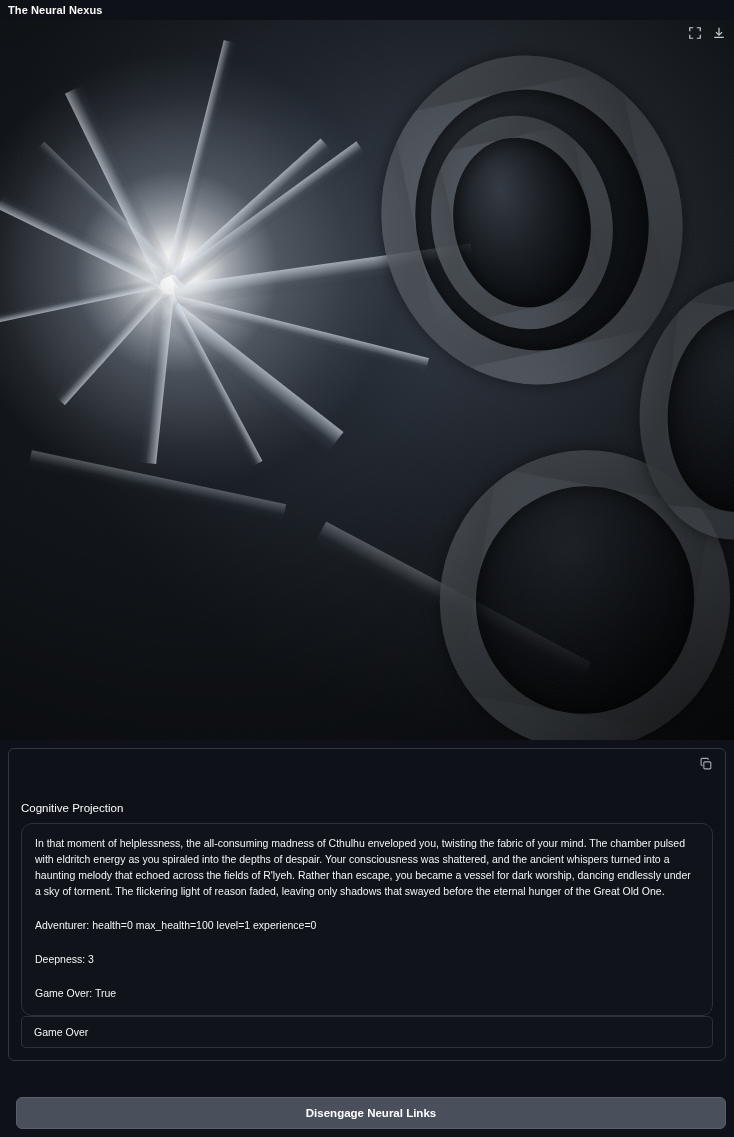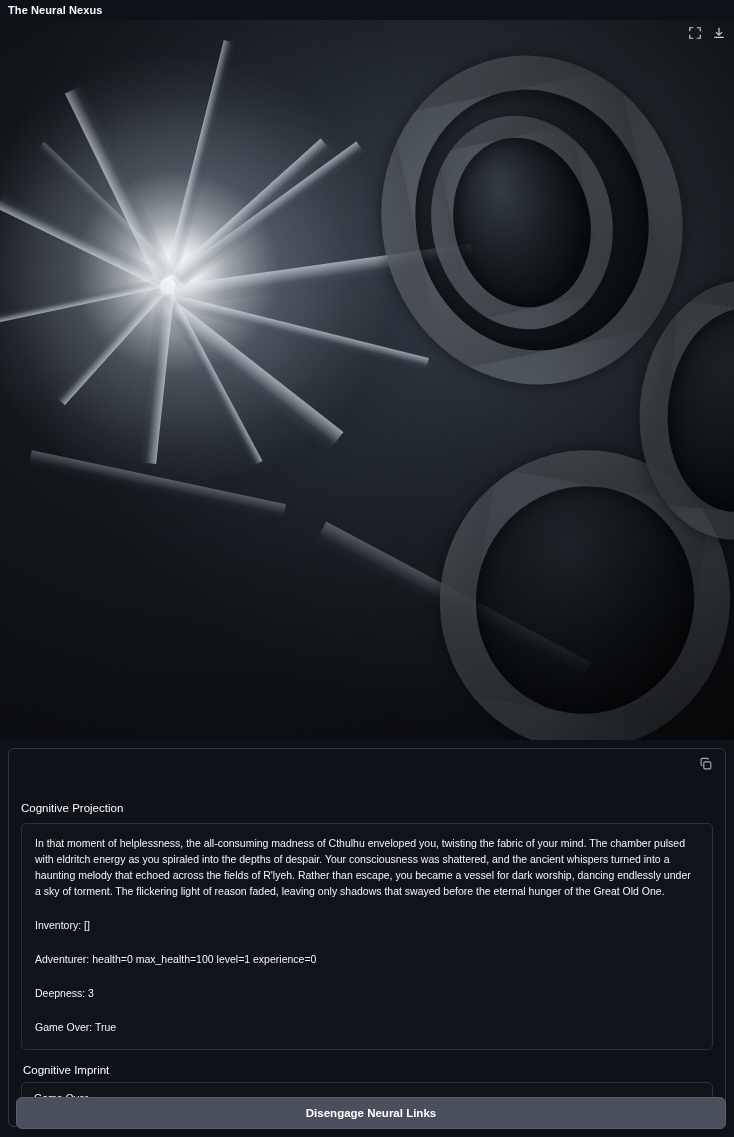--- a/index.html
+++ b/index.html
@@ -116,21 +116,21 @@
     top: 8px;
     right: 10px;
     width: 16px;
     height: 16px;
     color: #c9cdd4;
     cursor: pointer;
     opacity: 0.8;
   }
   .code-box {
     border: 1px solid #2b303a;
-    border-radius: 5px;
+    border-radius: 11px;
     background: #10141a;
     padding: 12px 13px;
     color: #f2f4f6;
     font-size: 10.5px;
     line-height: 1.52;
   }
   .code-box p { margin: 0 0 18px 0; }
   .code-box p:last-child { margin-bottom: 1px; }
   .subsection-title {
     color: #fafafa;
@@ -220,26 +220,24 @@
   <div class="card">
     <div class="card-title">Cognitive Projection</div>
     <span class="copy-btn">
       <svg viewBox="0 0 16 16" width="14" height="14" fill="none" stroke="currentColor" stroke-width="1.3">
         <rect x="5.5" y="5.5" width="8" height="8" rx="1.2"></rect>
         <path d="M10.5 3.2V2.6a1 1 0 0 0-1-1H3.4a1 1 0 0 0-1 1v6.1a1 1 0 0 0 1 1h.7"></path>
       </svg>
     </span>
     <div class="code-box">
       <p>In that moment of helplessness, the all-consuming madness of Cthulhu enveloped you, twisting the fabric of your mind. The chamber pulsed with eldritch energy as you spiraled into the depths of despair. Your consciousness was shattered, and the ancient whispers turned into a haunting melody that echoed across the fields of R'lyeh. Rather than escape, you became a vessel for dark worship, dancing endlessly under a sky of torment. The flickering light of reason faded, leaving only shadows that swayed before the eternal hunger of the Great Old One.</p>
-      <p>Inventory: []</p>
       <p>Adventurer: health=0 max_health=100 level=1 experience=0</p>
       <p>Deepness: 3</p>
       <p>Game Over: True</p>
     </div>
 
-    <div class="subsection-title">Cognitive Imprint</div>
     <div class="imprint-box">Game Over</div>
   </div>
 </div>
 
 <div class="footer">
   <button class="disengage-btn">Disengage Neural Links</button>
 </div>
 
 </body></html>

